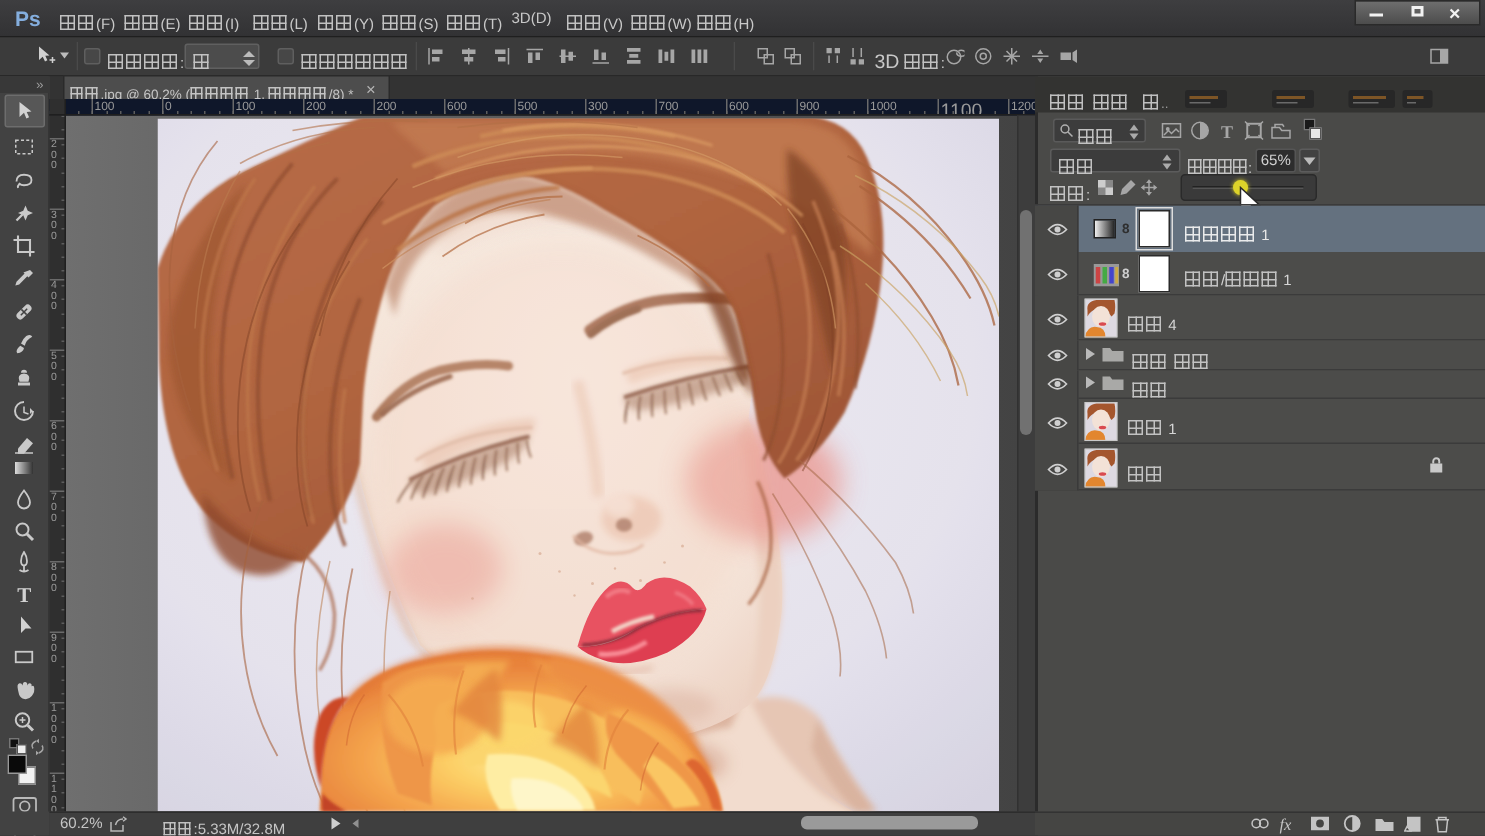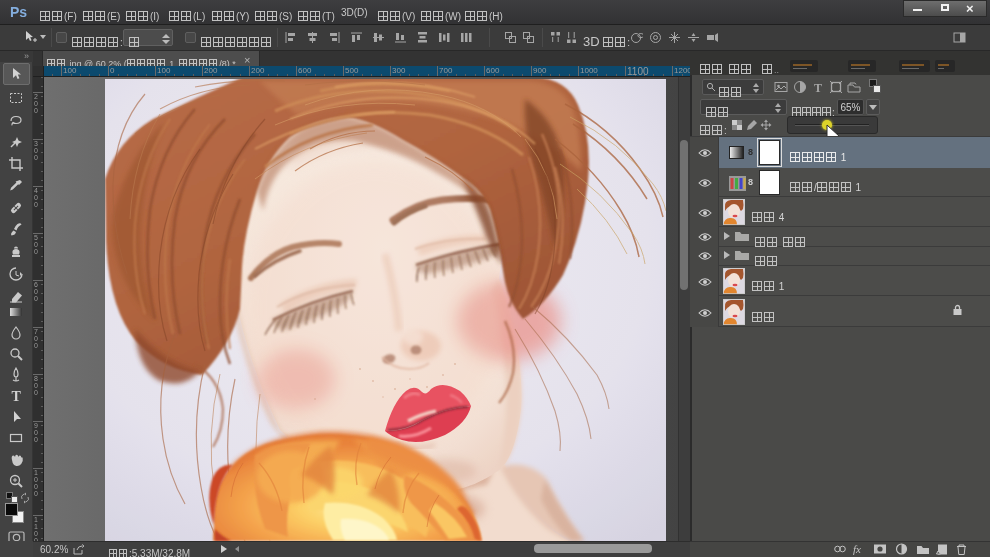--- a/index.html
+++ b/index.html
@@ -234,21 +234,21 @@
 <div class="abs" style="left:12px;top:511px;width:12px;height:12px;background:#f2f2f2;border:1px solid #888"></div>
 <div class="abs" style="left:5px;top:503px;width:13px;height:13px;background:#0a0a0a;border:1px solid #999"></div>
 <svg class="abs" style="left:8px;top:530px" width="17" height="15" viewBox="0 0 17 15">
       <rect x="1" y="2" width="15" height="11" rx="1.5" fill="none" stroke="#b9b9b9" stroke-width="1.2"></rect>
       <circle cx="8.5" cy="7.5" r="3.2" fill="none" stroke="#b9b9b9" stroke-width="1.2"></circle>
     </svg>
 <svg class="abs" style="left:9px;top:549px" width="15" height="8" viewBox="0 0 15 8">
       <rect x="1" y="1" width="13" height="10" fill="none" stroke="#b9b9b9" stroke-width="1.2"></rect>
     </svg>
 <div class="abs" style="left:44px;top:77px;width:634px;height:464px;background:linear-gradient(90deg,#6f6f6f 0%,#696969 10%,#5a5a5a 55%,#474747 92%,#434343 100%)"></div>
-<div class="abs" style="left:33px;top:66px;width:657px;height:11px;background:#0c4a6e;border-bottom:1px solid #1f1f1f;overflow:hidden">
+<div class="abs" style="left:33px;top:66px;width:657px;height:11px;background:#0f172a;border-bottom:1px solid #1f1f1f;overflow:hidden">
       <div style="position:absolute;left:0.0px;bottom:0;width:1px;height:2px;background:#5d5d5d"></div>
       <div style="position:absolute;left:9.4px;bottom:0;width:1px;height:2px;background:#5d5d5d"></div>
       <div style="position:absolute;left:18.8px;bottom:0;width:1px;height:2px;background:#5d5d5d"></div>
       <div style="position:absolute;left:28.2px;bottom:0;width:1px;height:2px;background:#5d5d5d"></div>
       <div style="position:absolute;left:37.6px;bottom:0;width:1px;height:2px;background:#5d5d5d"></div>
       <div style="position:absolute;left:47.0px;bottom:0;width:1px;height:2px;background:#5d5d5d"></div>
       <div style="position:absolute;left:56.4px;bottom:0;width:1px;height:2px;background:#5d5d5d"></div>
       <div style="position:absolute;left:65.8px;bottom:0;width:1px;height:2px;background:#5d5d5d"></div>
       <div style="position:absolute;left:75.2px;bottom:0;width:1px;height:2px;background:#5d5d5d"></div>
       <div style="position:absolute;left:84.6px;bottom:0;width:1px;height:2px;background:#5d5d5d"></div>
@@ -331,21 +331,21 @@
       <div style="position:absolute;left:124px;top:0px;font-size:8px;color:#9a9a9a">100</div>
       <div style="position:absolute;left:171px;top:0px;font-size:8px;color:#9a9a9a">200</div>
       <div style="position:absolute;left:218px;top:0px;font-size:8px;color:#9a9a9a">200</div>
       <div style="position:absolute;left:265px;top:0px;font-size:8px;color:#9a9a9a">600</div>
       <div style="position:absolute;left:312px;top:0px;font-size:8px;color:#9a9a9a">500</div>
       <div style="position:absolute;left:359px;top:0px;font-size:8px;color:#9a9a9a">300</div>
       <div style="position:absolute;left:406px;top:0px;font-size:8px;color:#9a9a9a">700</div>
       <div style="position:absolute;left:453px;top:0px;font-size:8px;color:#9a9a9a">600</div>
       <div style="position:absolute;left:500px;top:0px;font-size:8px;color:#9a9a9a">900</div>
       <div style="position:absolute;left:547px;top:0px;font-size:8px;color:#9a9a9a">1000</div>
-      <div style="position:absolute;left:594px;top:0px;font-size:10px;color:#9a9a9a">1100</div>
+      <div style="position:absolute;left:594px;top:0px;font-size:13px;color:#9a9a9a">1100</div>
       <div style="position:absolute;left:641px;top:0px;font-size:8px;color:#9a9a9a">1200</div>
     </div>
 <div class="abs" style="left:33px;top:77px;width:11px;height:464px;background:#2f2f2f;border-right:1px solid #1f1f1f;overflow:hidden">
       <div style="position:absolute;top:0.0px;right:0;height:1px;width:2px;background:#5d5d5d"></div>
       <div style="position:absolute;top:9.4px;right:0;height:1px;width:2px;background:#5d5d5d"></div>
       <div style="position:absolute;top:18.8px;right:0;height:1px;width:2px;background:#5d5d5d"></div>
       <div style="position:absolute;top:28.2px;right:0;height:1px;width:2px;background:#5d5d5d"></div>
       <div style="position:absolute;top:37.6px;right:0;height:1px;width:2px;background:#5d5d5d"></div>
       <div style="position:absolute;top:47.0px;right:0;height:1px;width:2px;background:#5d5d5d"></div>
       <div style="position:absolute;top:56.4px;right:0;height:1px;width:2px;background:#5d5d5d"></div>

